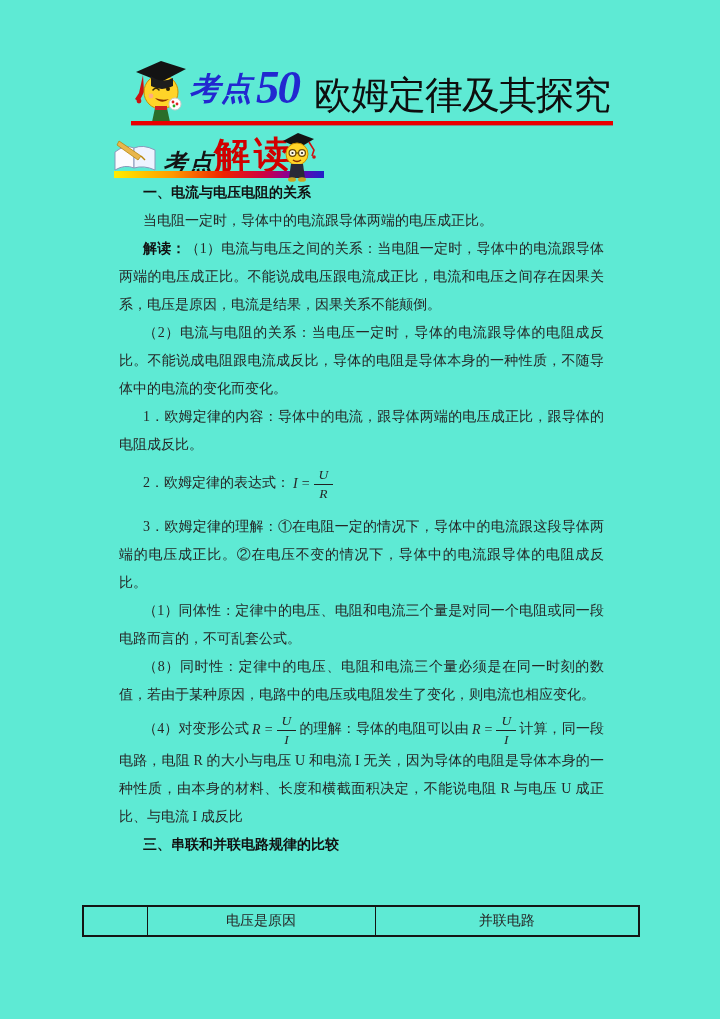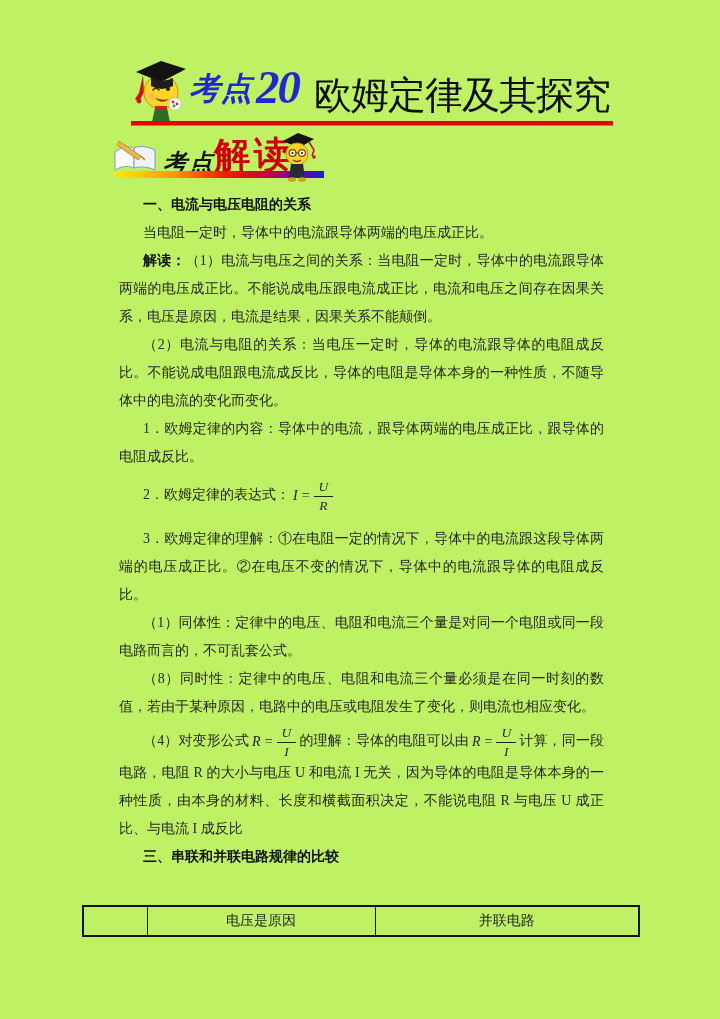--- a/index.html
+++ b/index.html
@@ -1,16 +1,16 @@
 <!DOCTYPE html>
 <html><head>
 <meta charset="utf-8">
 <style>
   html,body{margin:0;padding:0;background:#ffffff;}
-  .page{position:relative;width:720px;height:1019px;background:#bef264;overflow:hidden;
+  .page{position:relative;width:720px;height:1019px;background:#5eead4;overflow:hidden;
         font-family:"Liberation Serif","DejaVu Serif",serif;color:#222;}
   
   .mascot1{position:absolute;left:130px;top:57px;}
   .badge{position:absolute;left:189px;top:66px;display:flex;align-items:flex-end;}
   .badge .kp{font-size:31px;font-weight:bold;color:#2228d0;letter-spacing:1px;line-height:1;
              padding-bottom:4px;font-style:italic;}
   .badge .num{font-size:47px;font-weight:bold;font-style:italic;color:#2228d0;line-height:.9;
               margin-left:3px;letter-spacing:-2px;}
   .doc-title{position:absolute;left:314px;top:70px;font-size:38px;color:#0e0e0e;
              letter-spacing:-1px;white-space:nowrap;font-weight:400;}
@@ -19,21 +19,21 @@
   
   .book-icon{position:absolute;left:112px;top:139px;}
   .banner-kp{position:absolute;left:163px;top:147px;font-size:24px;font-weight:bold;
              font-style:italic;color:#141414;letter-spacing:2px;}
   .banner-jd{position:absolute;left:214px;top:131px;font-size:36px;font-weight:bold;
              color:#d00000;letter-spacing:4px;transform:rotate(-1deg);}
   .mascot2{position:absolute;left:279px;top:129px;z-index:2;}
   .grad-bar{position:absolute;left:114px;top:171px;width:210px;height:7px;z-index:1;
             background:linear-gradient(90deg,#ffee00 0%,#ff9900 28%,#ee2200 52%,#cc0044 72%,#7700aa 86%,#2020c8 100%);}
   
-  .body{position:absolute;left:119px;top:191px;width:485px;font-size:14px;line-height:28px;
+  .body{position:absolute;left:119px;top:179px;width:485px;font-size:14px;line-height:28px;
         text-align:justify;color:#262626;}
   .body p{margin:0;text-indent:24px;}
   .body p.h{font-weight:bold;color:#111;}
   .jiedu{font-weight:bold;color:#111;}
   .formula-line{padding:8px 0 12px 0;}
   .p9{padding-top:4px;}
   .math{display:inline-flex;align-items:center;font-style:italic;vertical-align:middle;
         margin:0 3px;text-indent:0;}
   .math .eq{padding:0 4px;font-style:normal;}
   .frac{display:inline-flex;flex-direction:column;align-items:center;line-height:1.15;font-size:13.5px;}
@@ -67,21 +67,21 @@
     <circle cx="47" cy="47" r="1.4" fill="#dd2222"></circle>
     <circle cx="44" cy="49" r="1.4" fill="#22aa22"></circle>
     <polygon points="25,51 37,51 40,65 22,65" fill="#2a6e2a"></polygon>
     <rect x="25" y="49" width="12" height="4" fill="#cc2222"></rect>
     <ellipse cx="25" cy="66.5" rx="4.5" ry="2.6" fill="#cc2222"></ellipse>
     <ellipse cx="36" cy="66.5" rx="4.5" ry="2.6" fill="#cc2222"></ellipse>
   </svg>
 
   <div class="badge">
     <span class="kp">考点</span>
-    <span class="num">20</span>
+    <span class="num">50</span>
   </div>
 
   <div class="doc-title">欧姆定律及其探究</div>
   <div class="red-rule"></div>
 
   <svg class="book-icon" width="46" height="36" viewBox="0 0 46 36">
     <path d="M3 13 Q13 5 22 9 L22 29 Q13 25 3 31 Z" fill="#fbfbff" stroke="#8899bb" stroke-width="1"></path>
     <path d="M22 9 Q31 5 43 11 L43 31 Q32 26 22 29 Z" fill="#eef3ff" stroke="#8899bb" stroke-width="1"></path>
     <path d="M7 2 L29 17 l-3 4 L5 6 Z" fill="#e8b64c" stroke="#b8860b" stroke-width="0.8"></path>
     <path d="M29 17 l4 4" stroke="#b8860b" stroke-width="1.4"></path>

